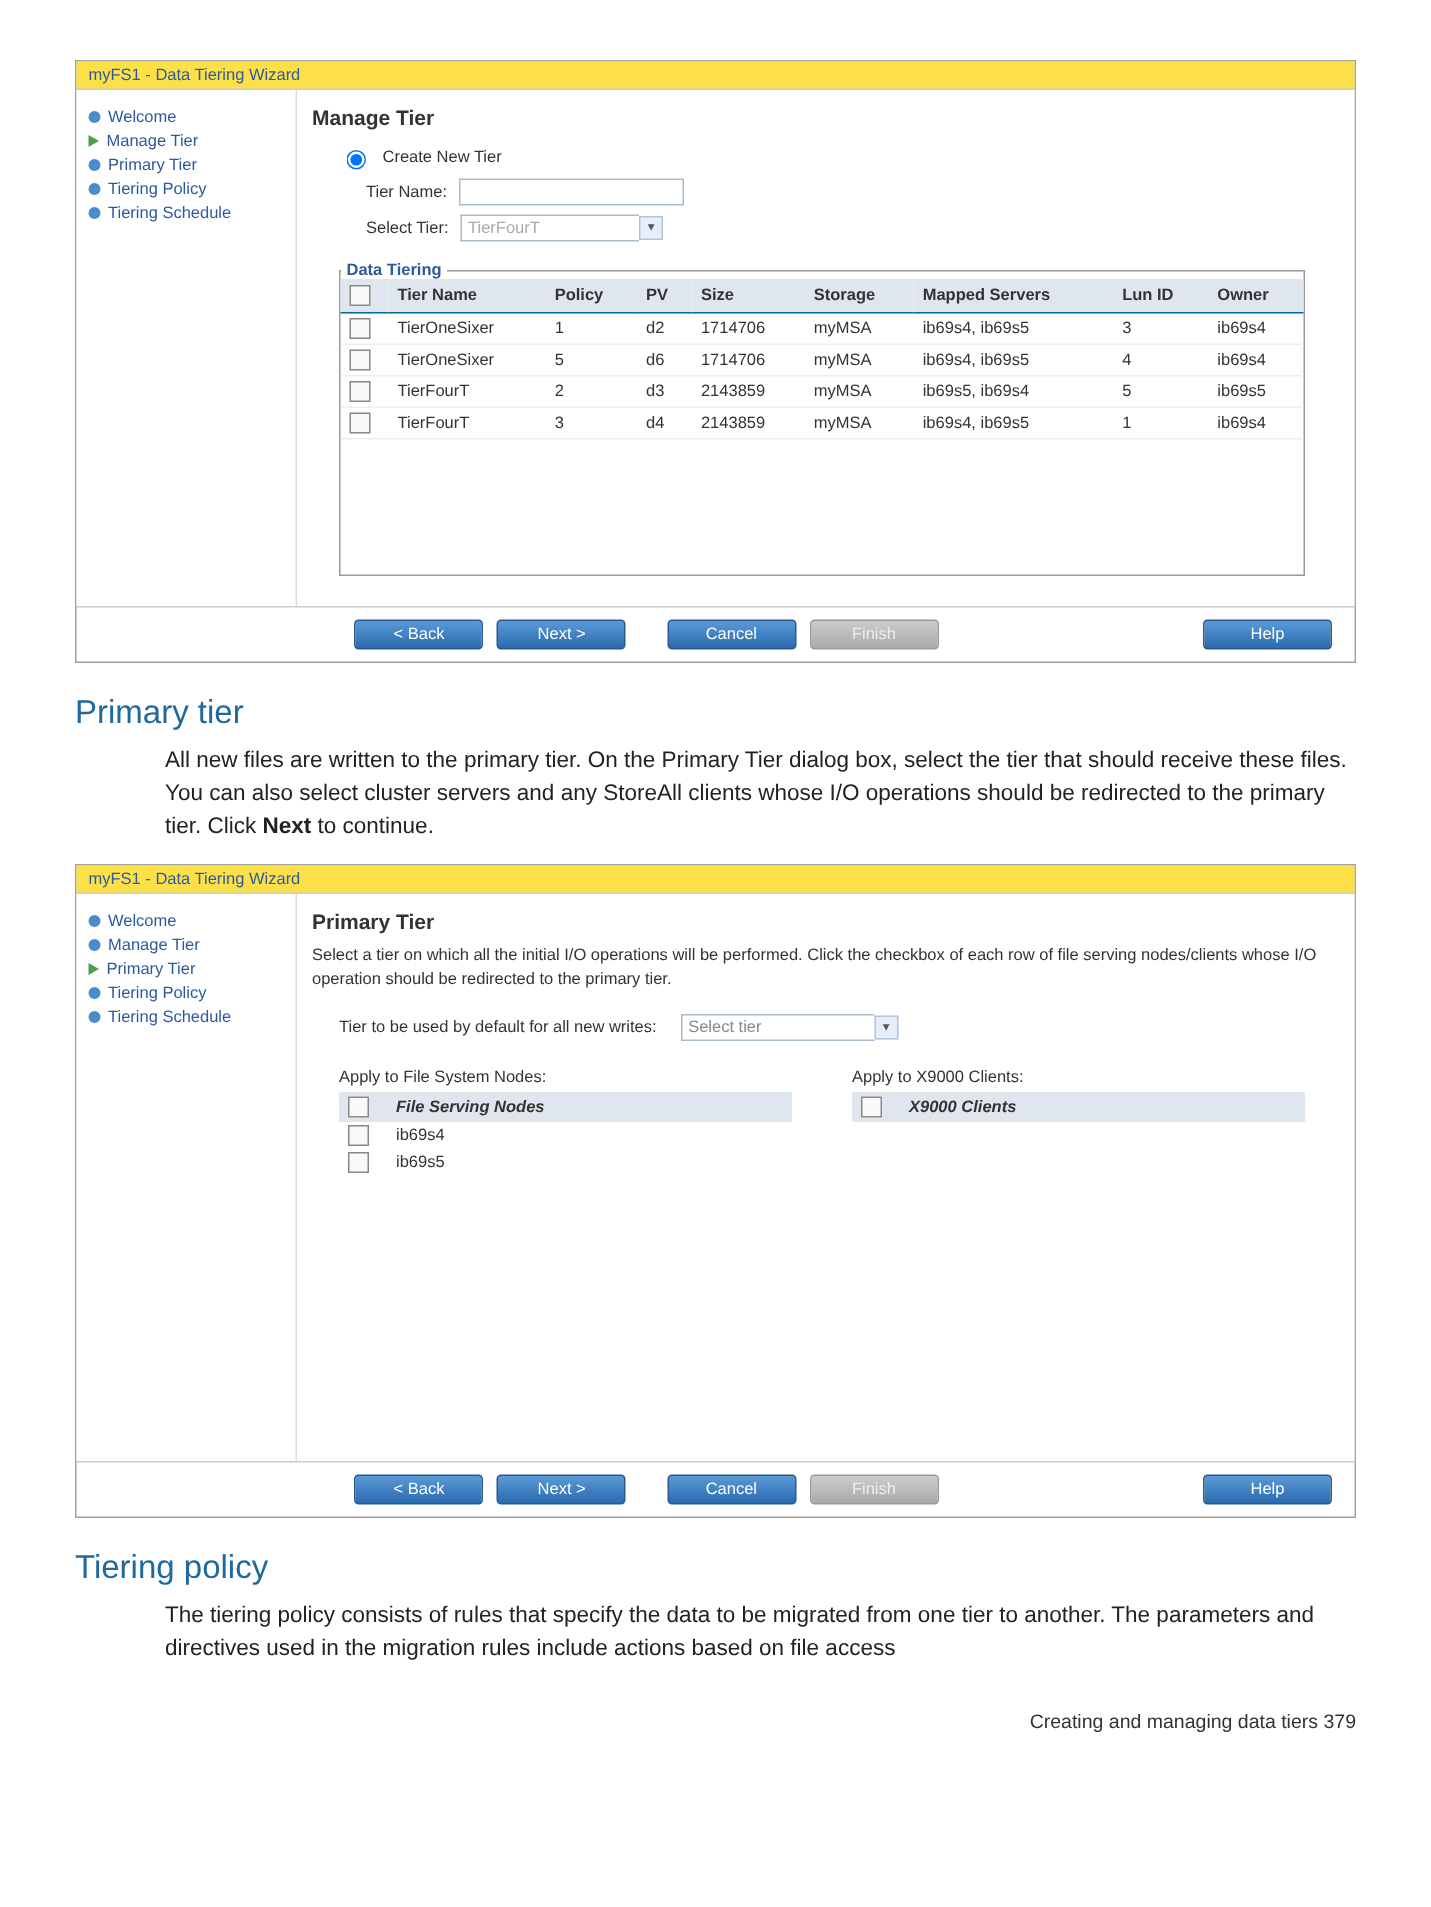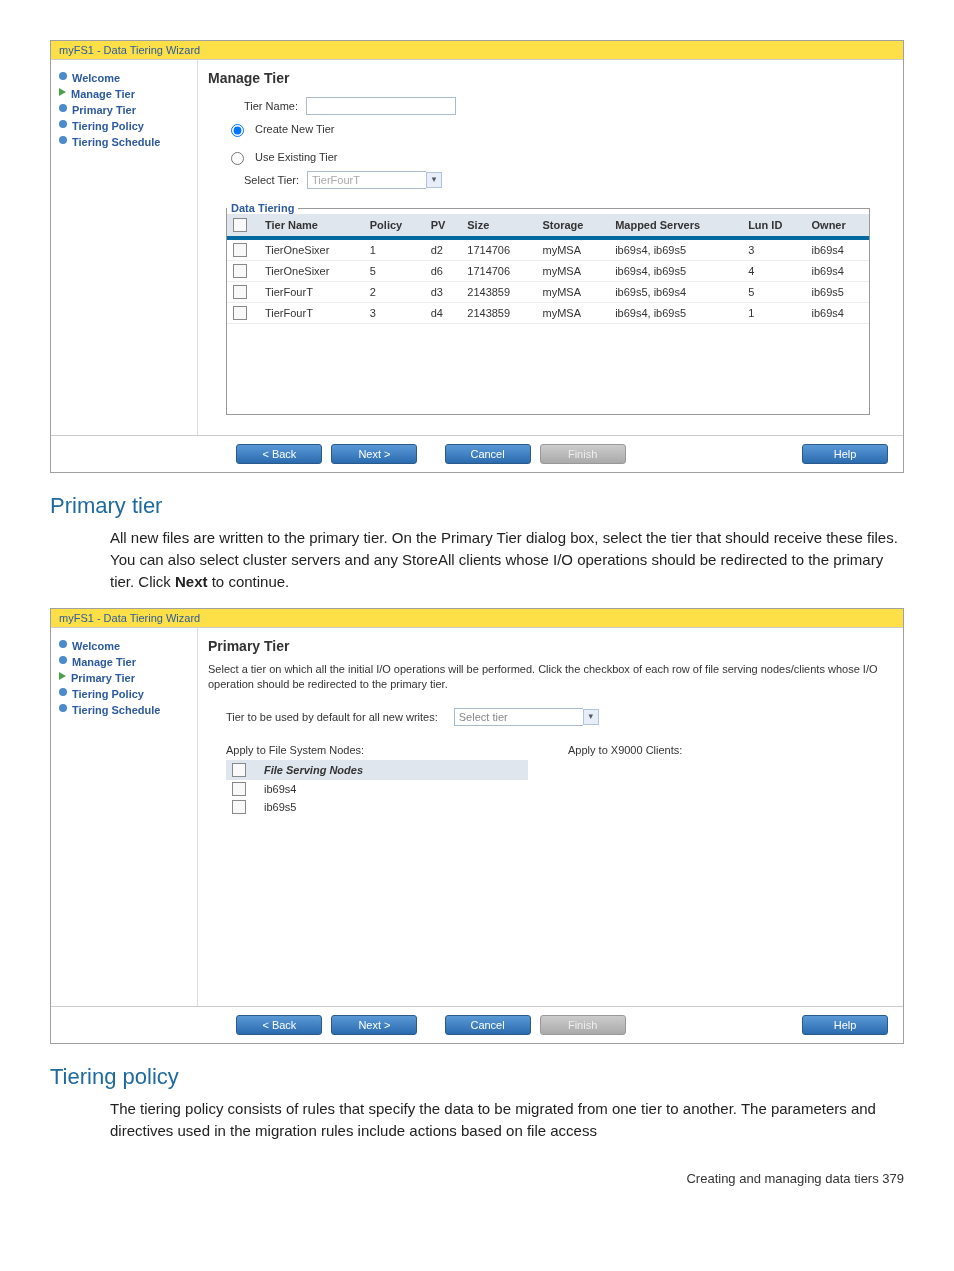--- a/index.html
+++ b/index.html
@@ -1,32 +1,32 @@
 <!DOCTYPE html>
 <html><head>
 <meta charset="utf-8">
 <style>
 body { margin: 0; font-family: Arial, sans-serif; font-size: 13px; color: #333; background: #fff; padding: 40px 50px; }
 .wizard-box { border: 1px solid #a0a0a0; margin-bottom: 20px; font-size: 11px; }
 .wizard-title-bar { background: #fde047; padding: 3px 8px; font-size: 11px; color: #2d5a9e; border-bottom: 1px solid #ccc; }
 .wizard-body { display: flex; background: #fff; }
 .wizard-nav { width: 130px; padding: 10px 8px; flex-shrink: 0; }
-.nav-item { padding: 2px 0; color: #2d5a9e; display: flex; gap: 5px; font-weight: bold; }
+.nav-item { padding: 2px 0; color: #2d5a9e; display: flex; align-items: center; gap: 5px; }
 .nav-bullet { width: 8px; height: 8px; border-radius: 50%; background: #4a8bc9; display: inline-block; flex-shrink: 0; }
 .nav-arrow { width: 0; height: 0; border-top: 4px solid transparent; border-bottom: 4px solid transparent; border-left: 7px solid #4ca04c; display: inline-block; flex-shrink: 0; }
 .wizard-main { flex: 1; padding: 10px 15px 20px 10px; border-left: 1px solid #ddd; }
 .panel-title { font-size: 14px; font-weight: bold; margin-bottom: 8px; }
 .panel-desc { font-size: 11px; color: #333; margin-bottom: 12px; line-height: 1.4; }
 .form-row { padding: 3px 0 3px 18px; display: flex; align-items: center; gap: 8px; font-size: 11px; }
 .form-row input[type="text"] { border: 1px solid #abc; padding: 2px 4px; font-size: 11px; }
 .drop-arrow { display: inline-block; width: 14px; height: 14px; background: #e8eef7; border: 1px solid #b0c4de; text-align: center; line-height: 12px; font-size: 9px; color: #556; }
 fieldset { border: 1px solid #999; margin: 10px 18px 0 18px; padding: 0; }
 legend { font-size: 11px; font-weight: bold; color: #2d5a9e; padding: 0 4px; }
 table.data-table { width: 100%; border-collapse: collapse; font-size: 11px; }
-table.data-table th { background: #e0e6ee; text-align: left; padding: 4px 6px; font-weight: bold; border-bottom: 4px solid #0369a1; }
+table.data-table th { background: #e0e6ee; text-align: left; padding: 4px 6px; font-weight: bold; border-bottom: 1px solid #0369a1; }
 table.data-table td { padding: 3px 6px; border-bottom: 1px solid #eee; }
 .wizard-footer { background: #f7f7f7url; border-top: 1px solid #ccc; padding: 8px 12px; text-align: center; }
 .btn { display: inline-block; min-width: 60px; padding: 3px 12px; font-size: 11px; color: #fff; border: 1px solid #2a5a8a; border-radius: 3px; margin: 0 3px; background: linear-gradient(#5b99d6, #2a6bb0); }
 .btn.disabled { background: linear-gradient(#ccc, #aaa); border-color: #999; color: #eee; }
 .btn.help-btn { float: right; }
 .section-heading { font-family: Arial, sans-serif; font-size: 22px; font-weight: normal; color: #1e6a9e; margin: 20px 0 8px 0; }
 .body-text { font-size: 15px; line-height: 1.45; color: #222; margin: 0 0 15px 60px; }
 .body-text b { font-weight: bold; }
 .footer-line { text-align: right; font-size: 13px; color: #333; margin-top: 30px; }
 .two-col { display: flex; gap: 40px; margin: 15px 18px 0 18px; }
@@ -59,31 +59,27 @@
           <span class="nav-bullet"></span>
           <span>Tiering Policy</span>
         </div>
         <div class="nav-item">
           <span class="nav-bullet"></span>
           <span>Tiering Schedule</span>
         </div>
       </div>
     <div class="wizard-main">
       <div class="panel-title">Manage Tier</div>
+      <div class="form-row">
+        <input type="radio" checked="" style="">
+        <span>Create New Tier</span>
+      </div>
       <div class="form-row" style="padding-left:36px;">
         <span>Tier Name:</span>
         <input type="text" style="width: 140px;">
-      </div>
-      <div class="form-row">
-        <input type="radio" checked="" style="">
-        <span>Create New Tier</span>
-      </div>
-      <div class="form-row" style="margin-top:6px;">
-        <input type="radio" style="">
-        <span>Use Existing Tier</span>
       </div>
       <div class="form-row" style="padding-left:36px;">
         <span>Select Tier:</span>
         <span style="display:inline-flex; align-items:center;">
           <input type="text" readonly="" style="width: 110px; color: rgb(170, 170, 170); border-right: none;" value="TierFourT">
           <span class="drop-arrow">▾</span>
         </span>
       </div>
       <fieldset>
         <legend>Data Tiering</legend>
@@ -219,20 +215,28 @@
                 </tr>
                 <tr>
                   <td><span class="checkbox"></span></td>
                   <td>ib69s5</td>
                 </tr>
               </tbody>
           </table>
         </div>
         <div class="col">
           <div style="margin-bottom:4px;">Apply to X9000 Clients:</div>
+          <table class="mini-table">
+            <thead>
+                <tr>
+                  <th style="width:20px;"><span class="checkbox"></span></th>
+                  <th>X9000 Clients</th>
+                </tr>
+              </thead>
+          </table>
         </div>
       </div>
       <div style="height:170px;"></div>
     </div>
   </div>
   <div class="wizard-footer">
     <span class="btn">&lt; Back</span>
     <span class="btn">Next &gt;</span>
     <span style="display:inline-block; width:15px;"></span>
     <span class="btn">Cancel</span>

